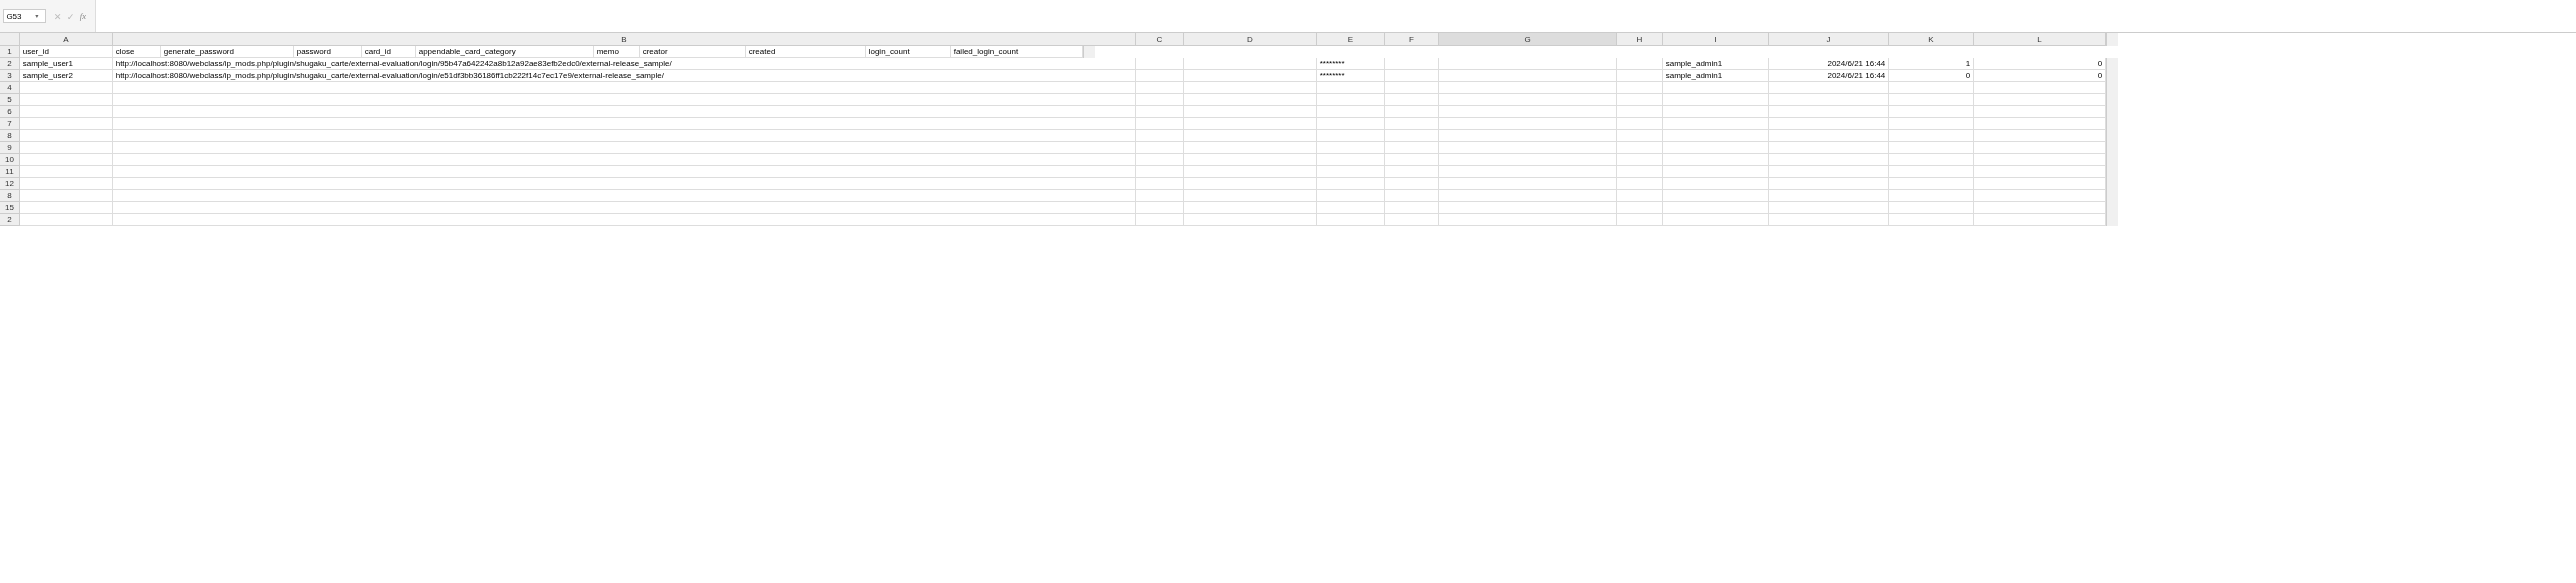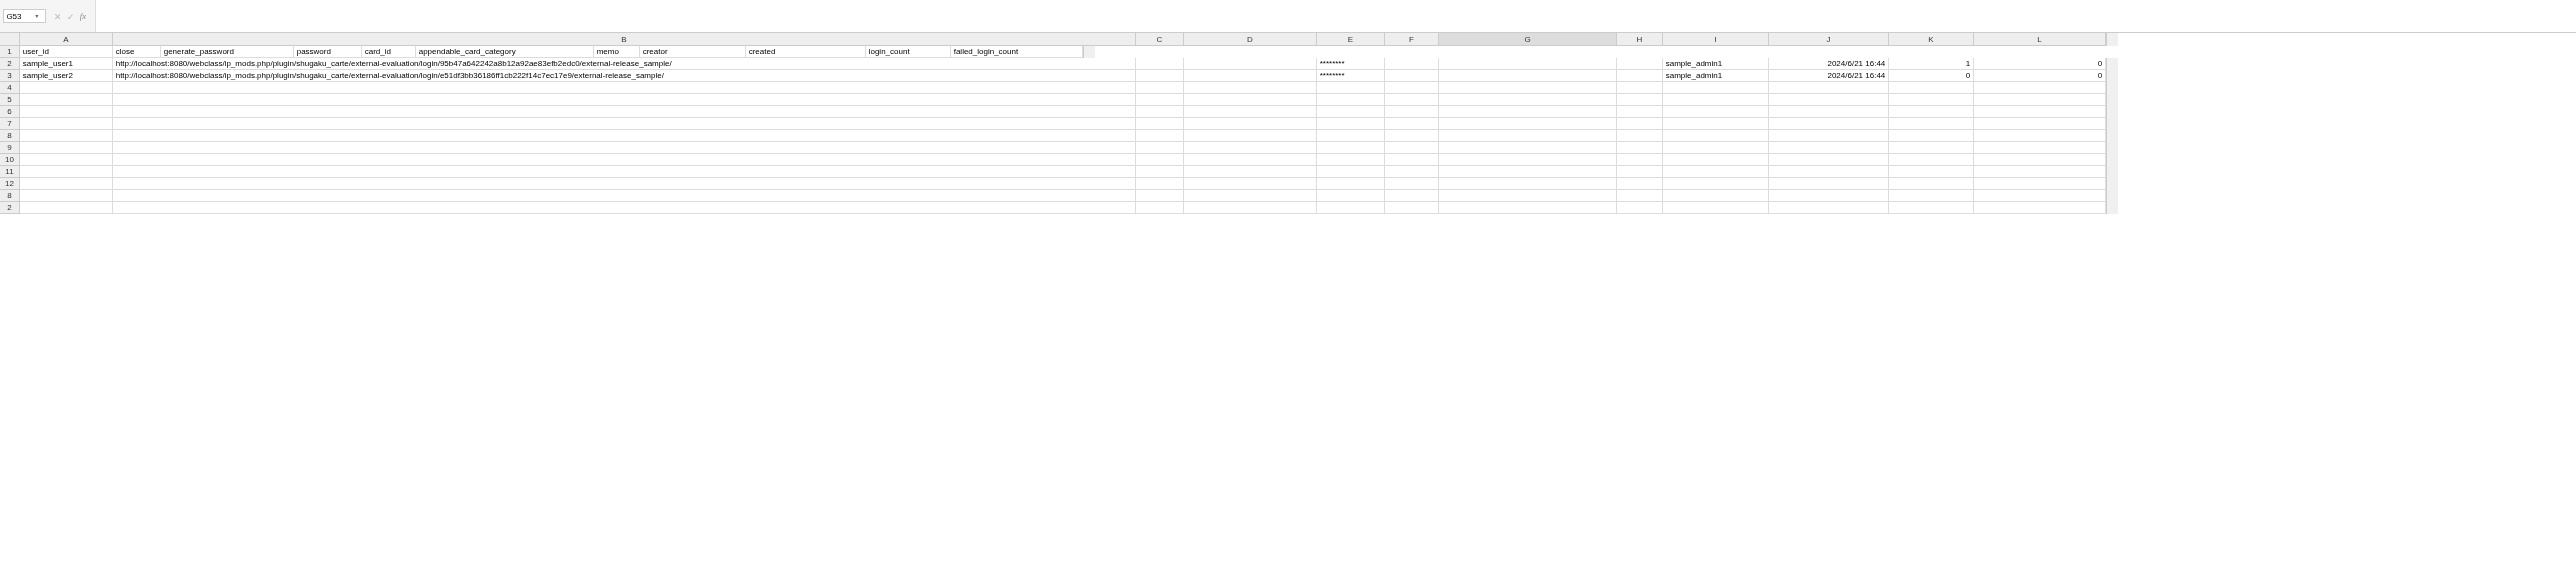--- a/index.html
+++ b/index.html
@@ -370,20 +370,36 @@
         <div class="cell col-F"></div>
         <div class="cell col-G"></div>
         <div class="cell col-H"></div>
         <div class="cell col-I"></div>
         <div class="cell col-J align-right"></div>
         <div class="cell col-K align-right"></div>
         <div class="cell col-L align-right"></div>
         <div class="scroll-edge"></div>
       </div>
       <div class="row">
+        <div class="row-header">15</div>
+        <div class="cell col-A"></div>
+        <div class="cell col-B"></div>
+        <div class="cell col-C"></div>
+        <div class="cell col-D"></div>
+        <div class="cell col-E"></div>
+        <div class="cell col-F"></div>
+        <div class="cell col-G"></div>
+        <div class="cell col-H"></div>
+        <div class="cell col-I"></div>
+        <div class="cell col-J align-right"></div>
+        <div class="cell col-K align-right"></div>
+        <div class="cell col-L align-right"></div>
+        <div class="scroll-edge"></div>
+      </div>
+      <div class="row">
         <div class="row-header">2</div>
         <div class="cell col-A"></div>
         <div class="cell col-B"></div>
         <div class="cell col-C"></div>
         <div class="cell col-D"></div>
         <div class="cell col-E"></div>
         <div class="cell col-F"></div>
         <div class="cell col-G"></div>
         <div class="cell col-H"></div>
         <div class="cell col-I"></div>

